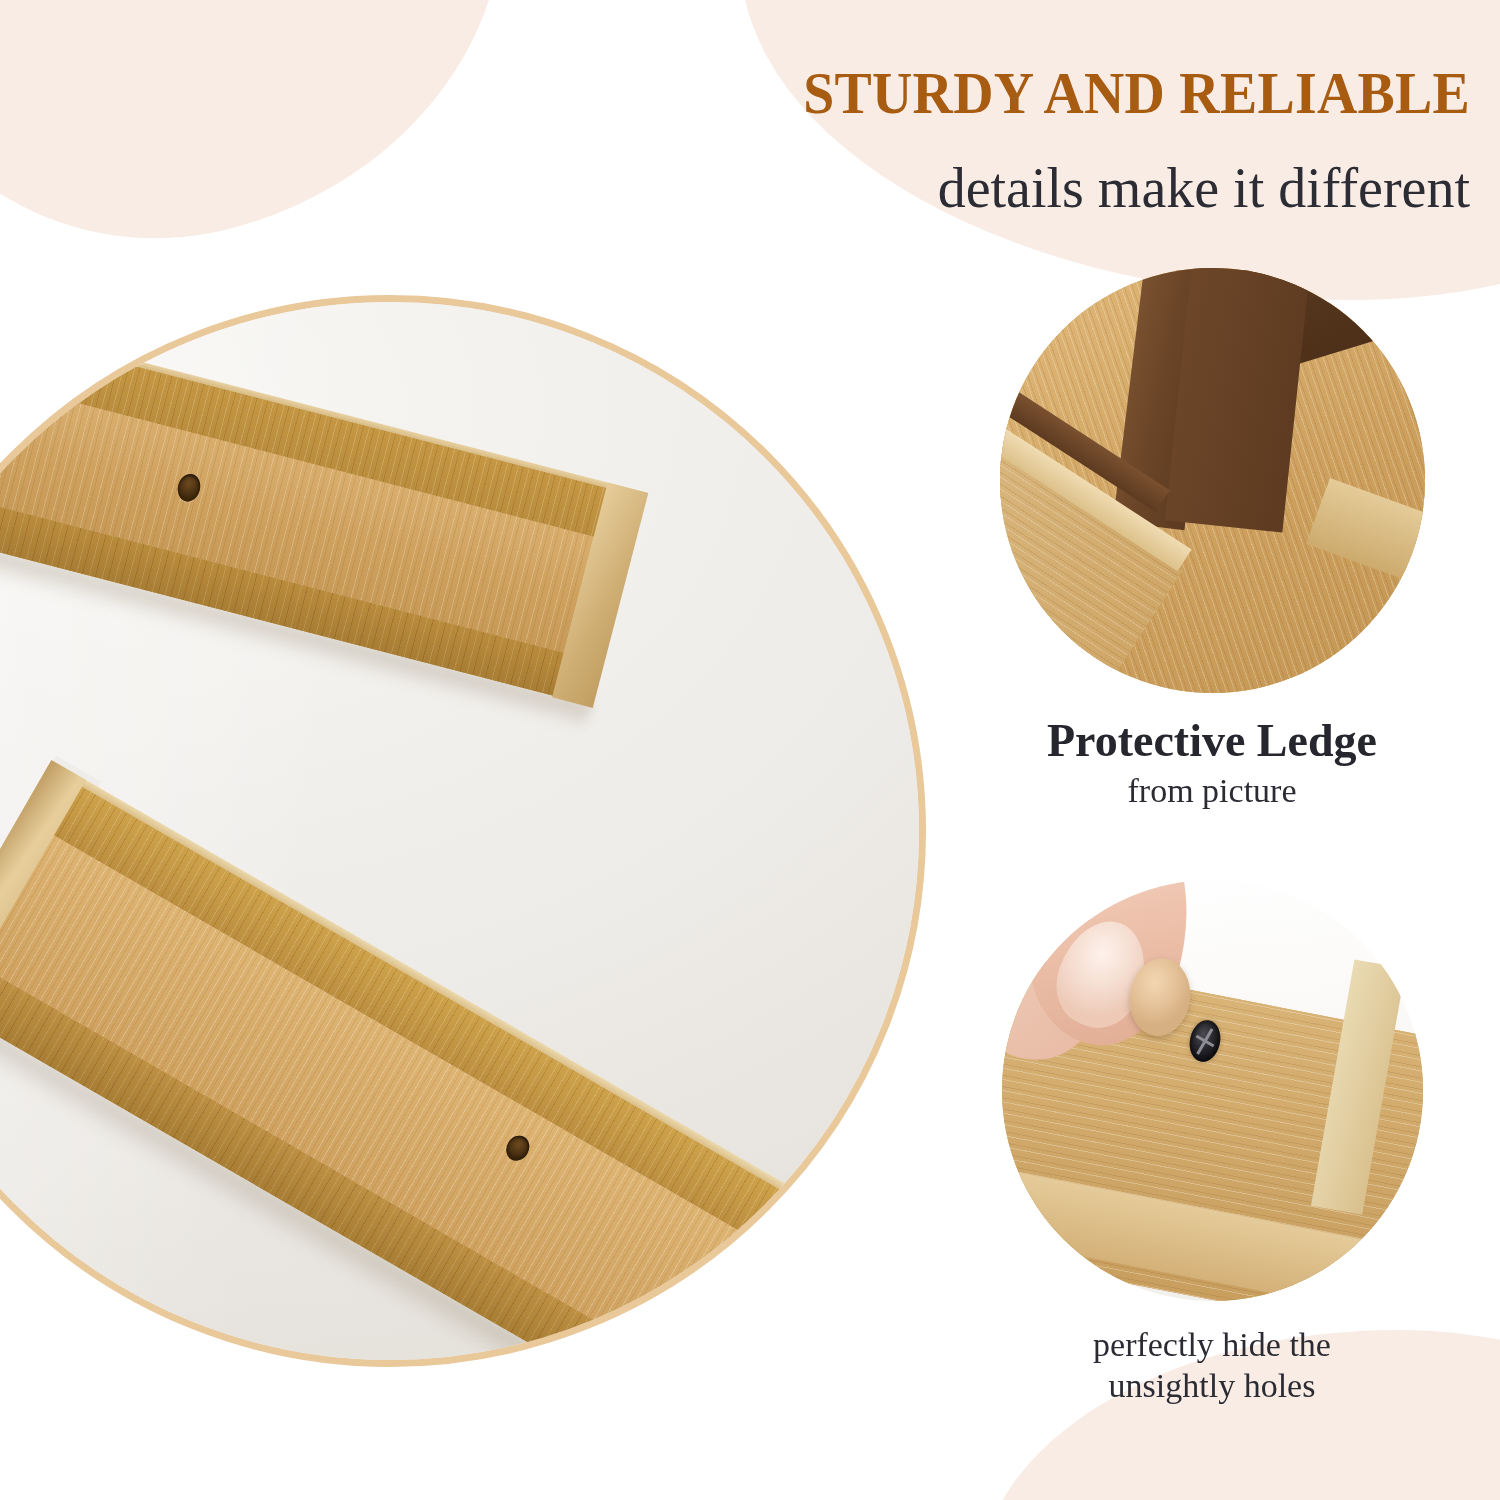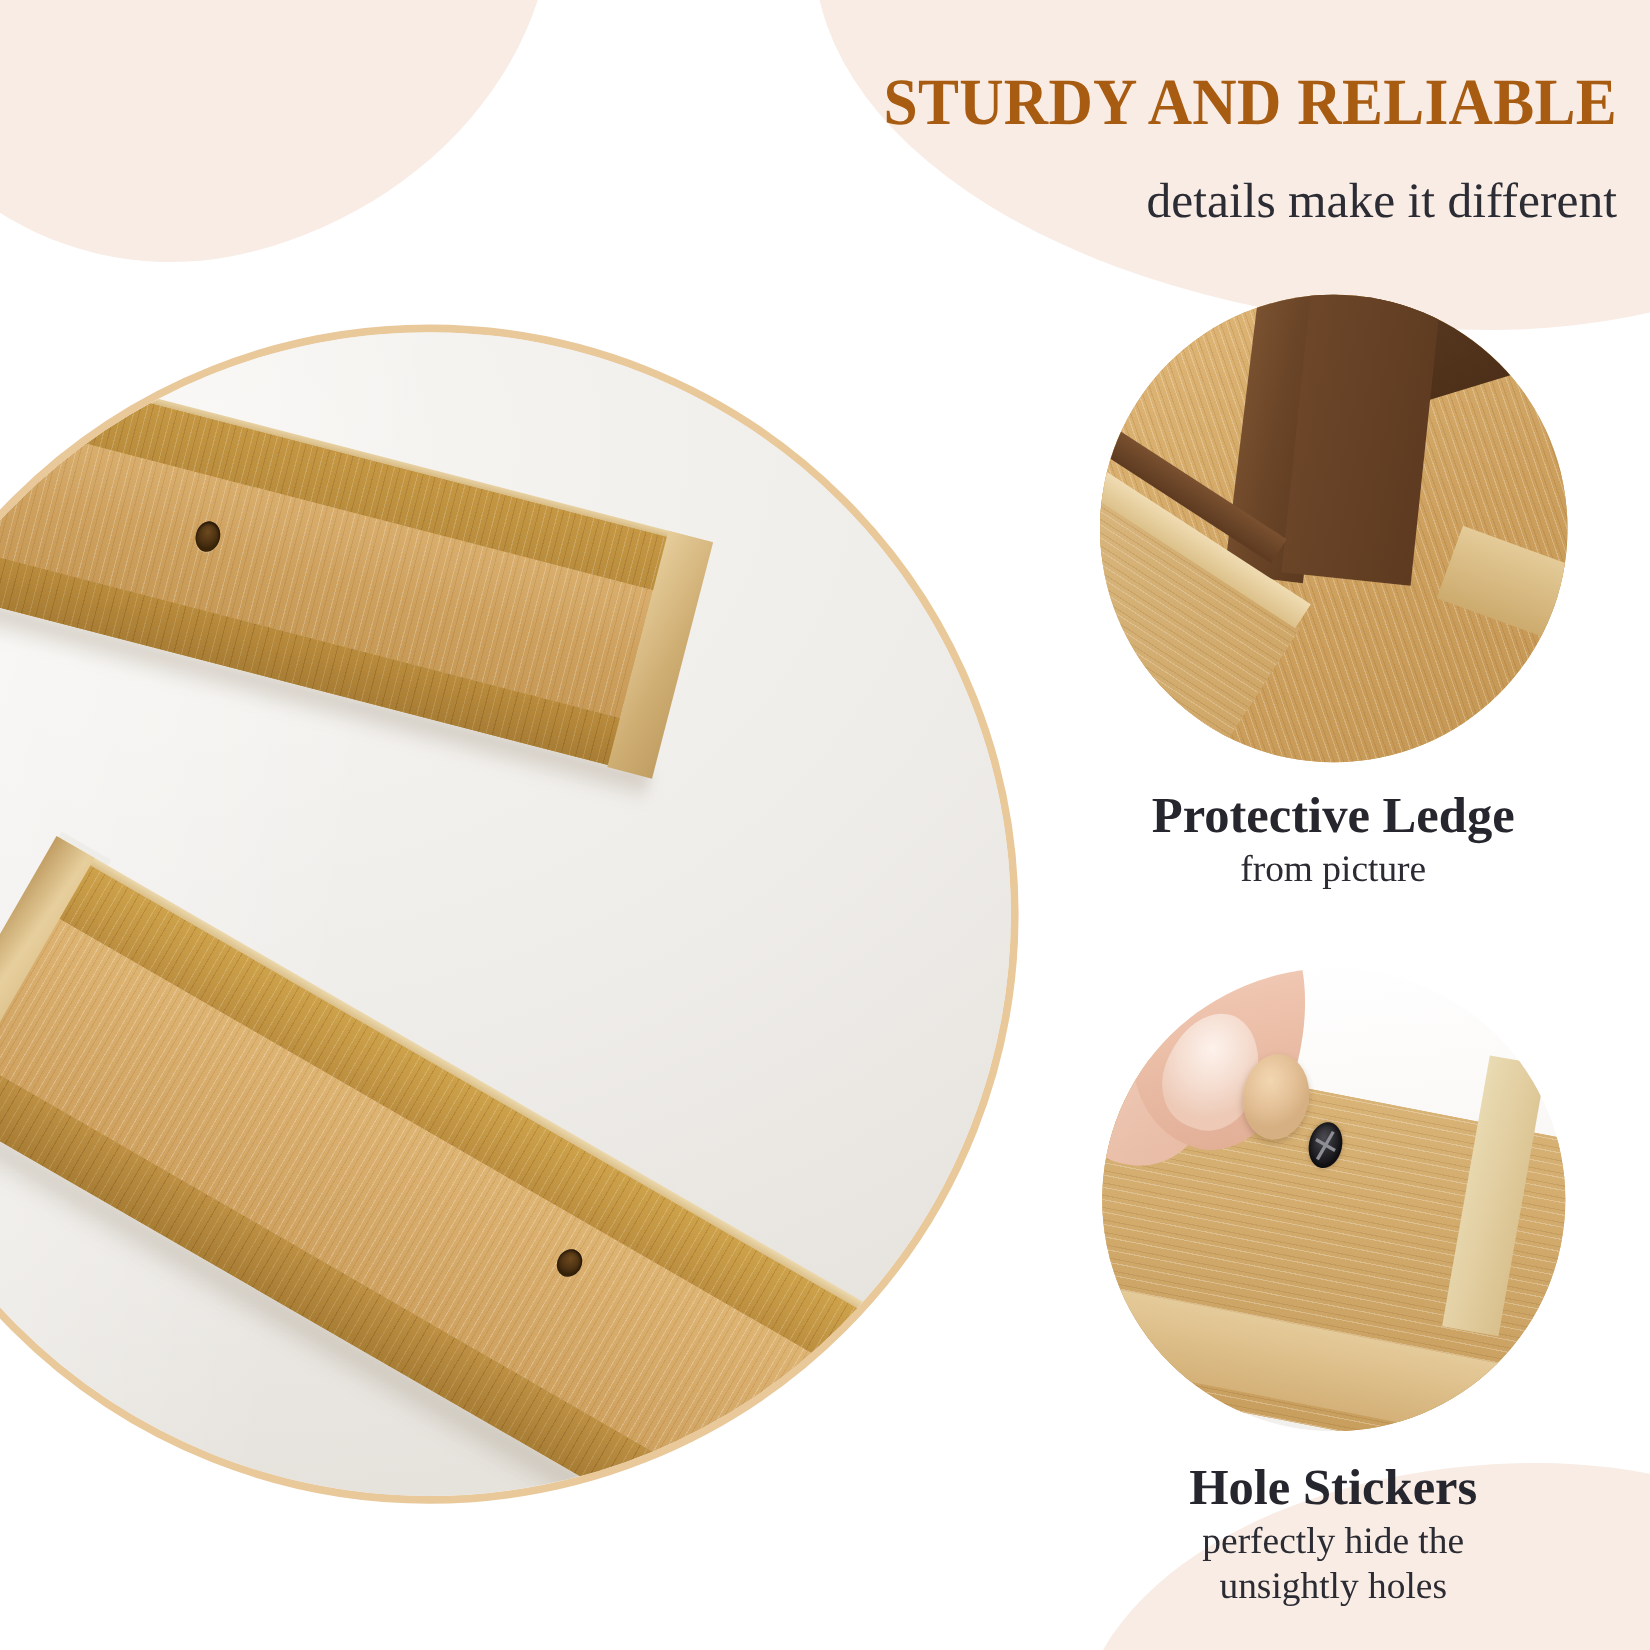--- a/index.html
+++ b/index.html
@@ -200,21 +200,21 @@
     font-weight:700;
     letter-spacing:.3px;
     color:#a85c12;
     transform:scaleX(.93);
     transform-origin:100% 50%;
     white-space:nowrap;
   }
   #subhead{
     position:absolute;left:540px;top:158px;width:930px;
     text-align:right;
-    font-size:45px;line-height:1.1;
+    font-size:56px;line-height:1.1;
     font-weight:400;
     color:#2c2c34;
     white-space:nowrap;
   }
 
   
   .inset{
     position:absolute;border-radius:50%;overflow:hidden;
     background:#ffffff;
   }
@@ -418,18 +418,17 @@
     <div id="i2-lowband"></div>
     <div id="i2-rightedge"></div>
     <div id="i2-screw"></div>
     <div id="i2-hand2"></div>
     <div id="i2-thumb"></div>
     <div id="i2-nail"></div>
     <div id="i2-sticker"></div>
   </div>
 
   <div class="caption" id="caption-2">
-    <div class="title">Hole Stickers</div>
     <div class="body">perfectly hide the</div>
     <div class="body">unsightly holes</div>
   </div>
 
 </div>
 
 </body></html>

